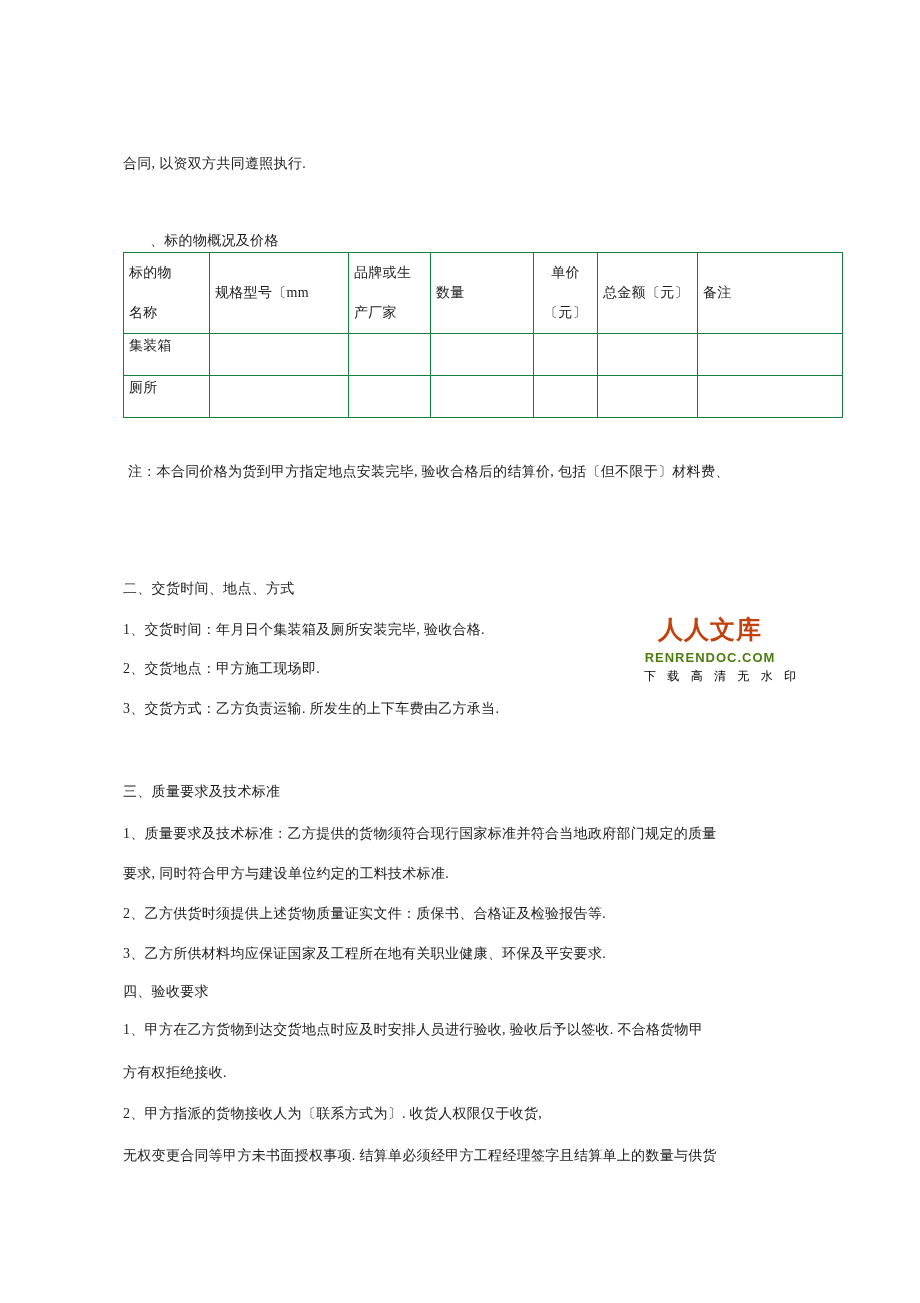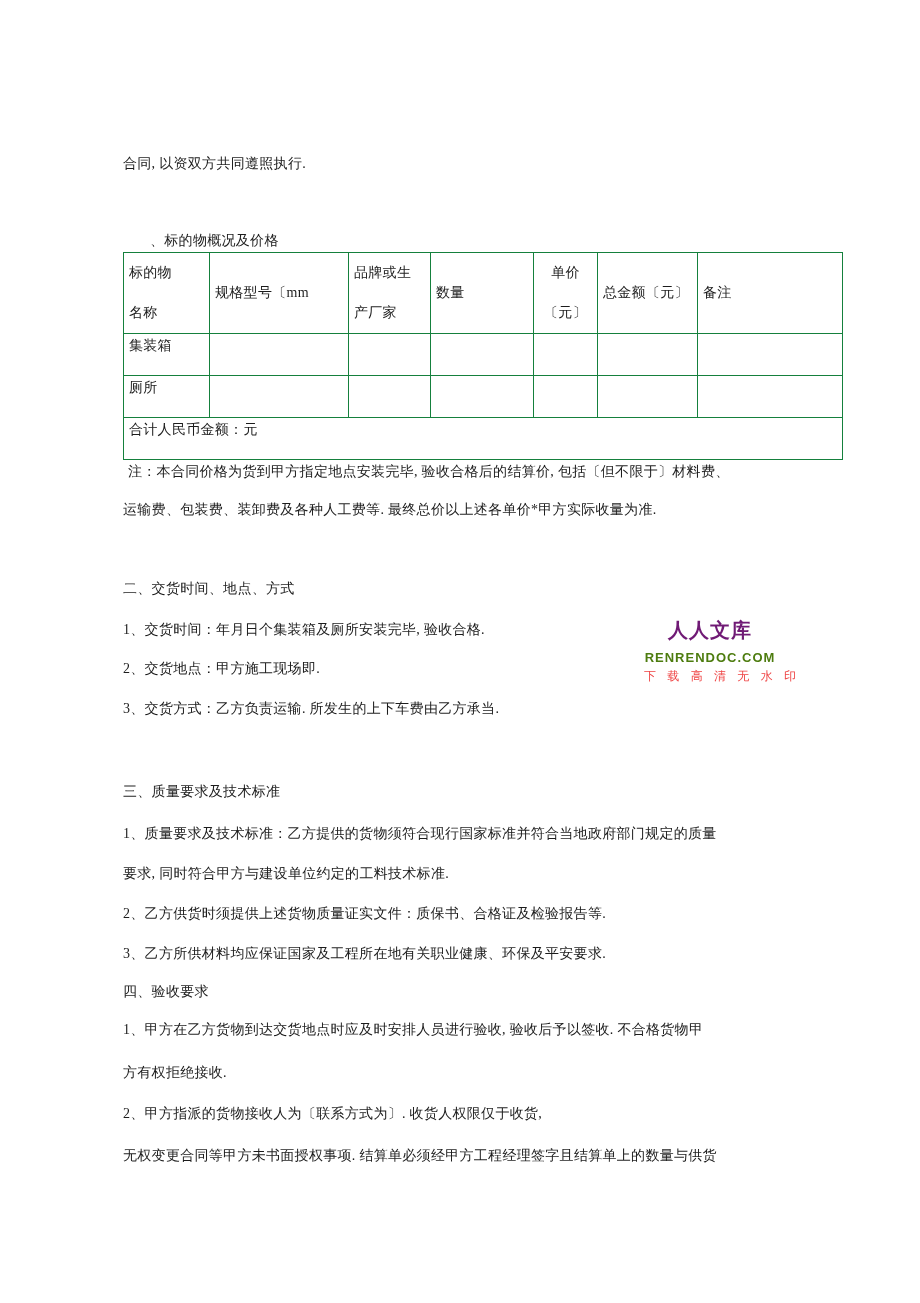--- a/index.html
+++ b/index.html
@@ -40,34 +40,34 @@
   .goods tr.body-row{height:42px;}
   .goods td{vertical-align:top;padding:3px 5px;line-height:17px;}
   .goods tr.footer-row{height:42px;}
 
   
   .watermark{
     position:absolute;left:644px;top:612px;width:132px;
     text-align:center;
   }
   .wm-brand{
-    font-size:20px;font-weight:bold;line-height:36px;
-    letter-spacing:1px;color:#701a75;
+    font-size:25px;font-weight:bold;line-height:36px;
+    letter-spacing:1px;color:#c2410c;
     font-family:"Liberation Serif","DejaVu Serif",serif;
     white-space:nowrap;
   }
   .wm-domain{
     font-size:13px;font-weight:bold;line-height:14px;
     letter-spacing:1px;color:#4d7c0f;margin-top:3px;
     font-family:"Liberation Sans","DejaVu Sans",sans-serif;
     white-space:nowrap;
   }
   .wm-tagline{
     font-size:12px;line-height:14px;letter-spacing:4px;
-    color:#ef4444;margin-top:4px;
+    color:#000000;margin-top:4px;
     font-family:"Liberation Sans","DejaVu Sans",sans-serif;
     white-space:nowrap;
   }
 </style>
 </head>
 <body>
 
 <div class="page">
 
   <div class="ln" style="top:154px">合同, 以资双方共同遵照执行.</div>
@@ -110,28 +110,24 @@
       </tr>
       <tr class="body-row">
         <td>厕所</td>
         <td></td>
         <td></td>
         <td></td>
         <td></td>
         <td></td>
         <td></td>
       </tr>
-      <tr class="footer-row">
-        <td colspan="7">合计人民币金额：元</td>
-      </tr>
     </tbody>
   </table>
 
   <div class="ln indent-note" style="top:462px">注：本合同价格为货到甲方指定地点安装完毕, 验收合格后的结算价, 包括〔但不限于〕材料费、</div>
-  <div class="ln" style="top:500px">运输费、包装费、装卸费及各种人工费等. 最终总价以上述各单价*甲方实际收量为准.</div>
 
   <div class="ln" style="top:579px">二、交货时间、地点、方式</div>
   <div class="ln" style="top:620px">1、交货时间：年月日个集装箱及厕所安装完毕, 验收合格.</div>
   <div class="ln" style="top:659px">2、交货地点：甲方施工现场即.</div>
   <div class="ln" style="top:699px">3、交货方式：乙方负责运输. 所发生的上下车费由乙方承当.</div>
 
   <div class="watermark">
     <div class="wm-brand">人人文库</div>
     <div class="wm-domain">RENRENDOC.COM</div>
     <div class="wm-tagline">下 载 高 清 无 水 印</div>

